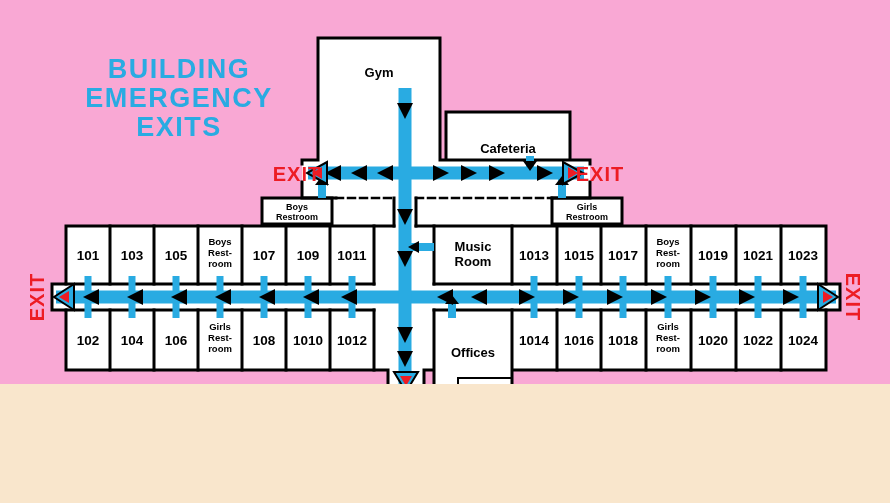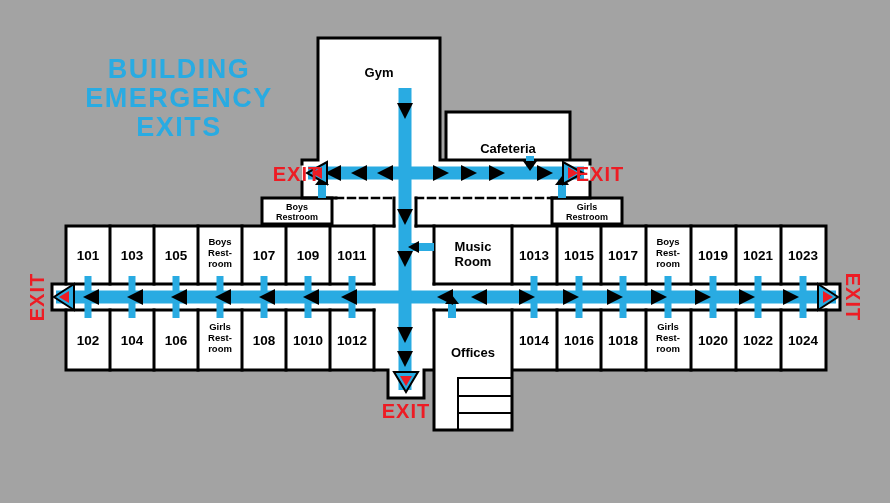--- a/index.html
+++ b/index.html
@@ -1,17 +1,17 @@
 <!DOCTYPE html>
 <html><head>
 <meta charset="utf-8">
 <style>
   html,body{margin:0;padding:0;}
   body{background:#f9e6cc;font-family:"Liberation Sans","DejaVu Sans",sans-serif;}
-  .stage{position:relative;width:890px;height:503px;background:#a3a3a3;overflow:hidden;}
+  .stage{position:relative;width:890px;height:384px;background:#f9a8d4;overflow:hidden;}
   svg{position:absolute;top:0;left:0;}
   svg text{font-family:"Liberation Sans","DejaVu Sans",sans-serif;font-weight:bold;fill:#000;text-anchor:middle;}
   .title-line{font-size:27px;fill:#29abe2;letter-spacing:1.5px;}
   .exit-label{font-size:20px;fill:#ed1c24;letter-spacing:1px;}
   .room-name{font-size:13px;}
   .num{font-size:13.5px;}
   .small{font-size:9.5px;}
   .tiny{font-size:9px;}
 </style>
 </head>

